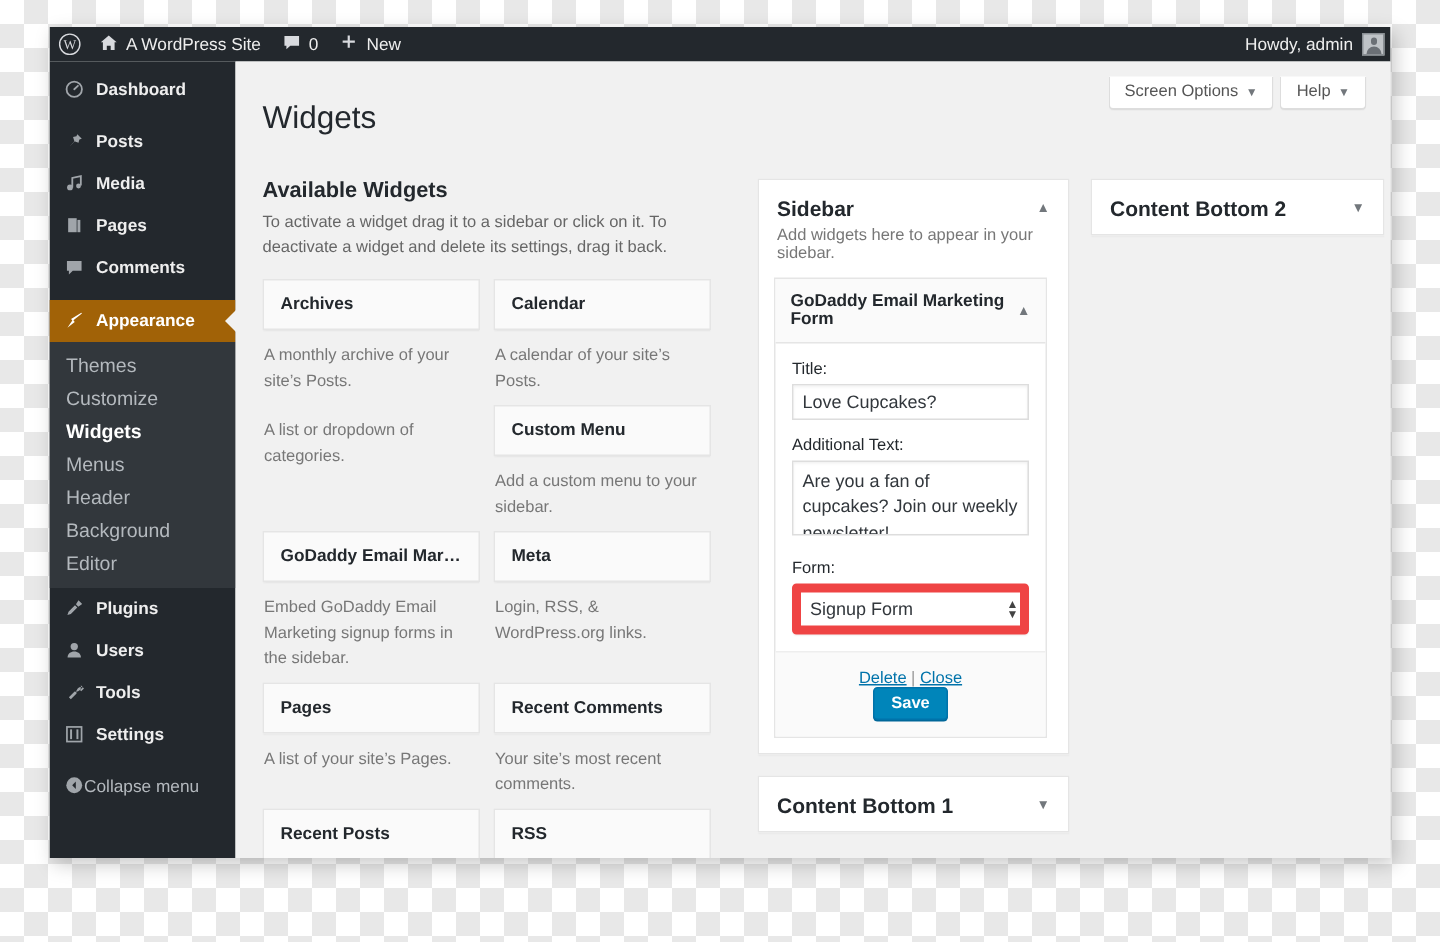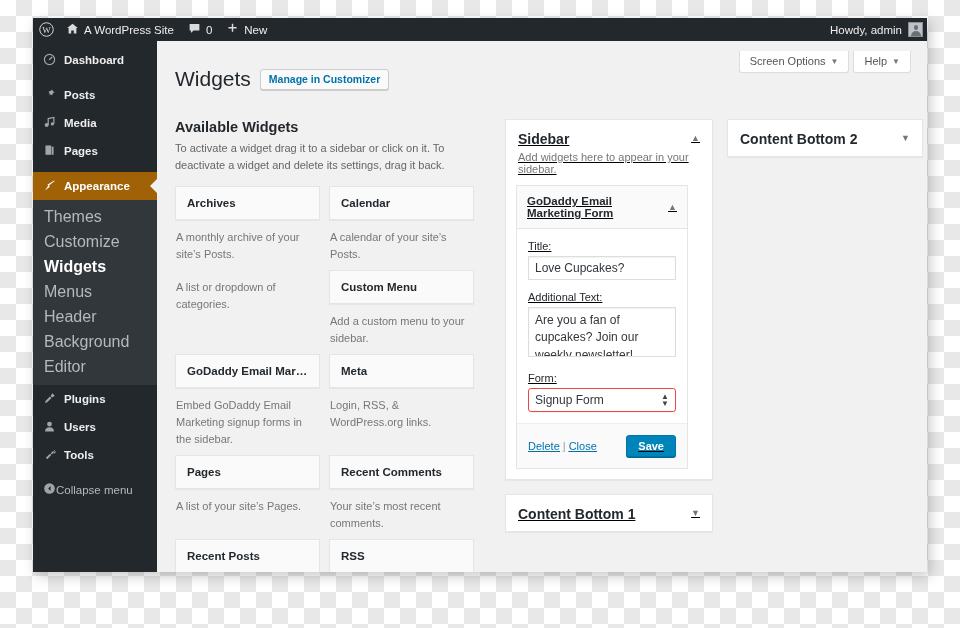--- a/index.html
+++ b/index.html
@@ -85,21 +85,21 @@
     position: absolute; right: -1px; top: 50%;
     margin-top: -8px;
     border-style: solid;
     border-width: 8px 8px 8px 0;
     border-color: transparent #f1f1f1 transparent transparent;
   }
   .menu-sep { height: 7px; }
   .submenu { background: #32373c; padding: 4px 0 6px 0; }
   .submenu-item {
     display: block; padding: 3.5px 9px 3.5px 11px;
-    color: #b4b9be; font-size: 16px;
+    color: #b4b9be; font-size: 13px;
   }
   .submenu-item.current { color: #ffffff; font-weight: bold; }
   .menu-collapse {
     display: flex; align-items: center; gap: 0;
     height: 28px; padding: 0 9px; color: #b4b9be;
   }
   .menu-collapse .mi { width: 14px; text-align: center; font-size: 12px; color: #a0a5aa; }
 
   
   .wp-content {
@@ -132,21 +132,21 @@
   .btn-customizer {
     background: #fafafa; border: 1px solid #ccc;
     border-radius: 3px; padding: 3.5px 8px;
     font-size: 10.5px; font-weight: bold; color: #0073aa;
     box-shadow: 0 1px 0 #ccc;
   }
 
   .widgets-layout { display: flex; gap: 30px; margin-top: 24px; }
   .col-available { width: 300px; min-width: 300px; }
   .col-sidebars { display: flex; gap: 14px; flex: 1; }
-  .col-s1 { width: 208px; min-width: 208px; text-decoration: underline; }
+  .col-s1 { width: 208px; min-width: 208px; }
   .col-s2 { width: 196px; min-width: 196px; }
 
   .avail-title { font-size: 14.5px; font-weight: bold; color: #23282d; margin-bottom: 5px; }
   .avail-desc { font-size: 11px; color: #666; line-height: 1.5; margin-bottom: 13px; max-width: 290px; }
 
   .widget-grid { display: flex; flex-wrap: wrap; column-gap: 9px; }
   .widget-cell { width: 145px; margin-bottom: 7px; }
   .widget-card {
     background: #fafafa; border: 1px solid #e5e5e5;
     padding: 10px 11px; font-size: 11.5px; font-weight: bold; color: #23282d;
@@ -164,21 +164,21 @@
     box-shadow: 0 1px 1px rgba(0,0,0,0.04);
     margin-bottom: 14px;
   }
   .wa-head {
     display: flex; align-items: flex-start; justify-content: space-between;
     padding: 11px 12px 9px 12px;
   }
   .wa-title { font-size: 14px; font-weight: bold; color: #23282d; }
   .wa-toggle { font-size: 9px; color: #72777c; line-height: 14px; padding-left: 6px; }
   .wa-desc { font-size: 11px; color: #777; padding: 0 12px 10px 12px; margin-top: -5px; }
-  .wa-body { padding: 0 24px 10px 10px; border-radius: 11px; }
+  .wa-body { padding: 0 14px 10px 10px; border-radius: 11px; }
 
   .widget-instance { border: 1px solid #e5e5e5; background: #fff; }
   .wi-head {
     display: flex; align-items: center; justify-content: space-between;
     background: #fafafa; border-bottom: 1px solid #e5e5e5;
     padding: 9px 10px; font-size: 11.5px; font-weight: bold; color: #23282d;
   }
   .wi-body { padding: 11px 11px 10px 11px; }
 
   .fld-label { display: block; font-size: 11px; color: #23282d; margin-bottom: 4px; }
@@ -192,33 +192,33 @@
   .fld-textarea {
     width: 100%; height: 50px; resize: none;
     border: 1px solid #ddd; background: #fff; padding: 4px 6px;
     font-family: "Liberation Sans", sans-serif; font-size: 12px; color: #32373c;
     line-height: 1.45;
     box-shadow: inset 0 1px 2px rgba(0,0,0,0.06);
   }
   .select-wrap { position: relative; }
   .fld-select {
     width: 100%; appearance: none; -webkit-appearance: none;
-    border: 1px solid #ef4444; background: #fff; border-radius: 3px;
+    border: 6px solid #ef4444; background: #fff; border-radius: 3px;
     padding: 4px 20px 4px 6px;
     font-family: "Liberation Sans", sans-serif; font-size: 12px; color: #32373c;
     box-shadow: 0 1px 1px rgba(0,0,0,0.05);
   }
   .select-arrows {
     position: absolute; right: 7px; top: 50%; transform: translateY(-50%);
     font-size: 8px; line-height: 7px; color: #444; text-align: center; pointer-events: none;
   }
   .wi-foot {
     display: flex; align-items: center; justify-content: space-between;
     padding: 11px 11px 11px 11px; border-top: 1px solid #eee;
-    background: #fafafa; margin: 0 -11px -10px -11px;
+    background: #fafafa; margin: 0 -11px -10px -11px; flex-direction: column;
   }
   .wi-links { font-size: 11px; color: #72777c; }
   .wi-links a { color: #0073aa; text-decoration: underline; }
   .wi-links .sep { padding: 0 3px; color: #999; }
   .btn-save {
     background: #0085ba; border: 1px solid #0073aa;
     border-radius: 3px; color: #fff; font-size: 11px; font-weight: bold;
     padding: 4px 11px; box-shadow: 0 1px 0 #006799;
   }
 </style>
@@ -302,20 +302,28 @@
       <div class="menu-top">
         <span class="mi">
           <svg width="13" height="13" viewBox="0 0 16 16">
               <rect x="3" y="1.8" width="7" height="11.5" fill="#a0a5aa"></rect>
               <rect x="10.6" y="3.2" width="2.4" height="10.1" fill="#a0a5aa"></rect>
             </svg>
         </span>
         <span>Pages</span>
       </div>
 
+      <div class="menu-top">
+        <span class="mi">
+          <svg width="13" height="13" viewBox="0 0 16 16">
+              <path d="M2 2.5h12v8H6.8L3.6 13.6V10.5H2z" fill="#a0a5aa"></path>
+            </svg>
+        </span>
+        <span>Comments</span>
+      </div>
       <div class="menu-sep"></div>
 
       <div class="menu-top current">
         <span class="mi">
           <svg width="13" height="13" viewBox="0 0 16 16">
               <path d="M13.8 1.9l.5.6-7 5.6 1.1 1.3-6 4.7 4-5.9-1-1.2z" fill="#ffffff"></path>
             </svg>
         </span>
         <span>Appearance</span>
       </div>
@@ -351,20 +359,30 @@
 
       <div class="menu-top">
         <span class="mi">
           <svg width="13" height="13" viewBox="0 0 16 16">
               <path d="M13.4 2.3a4 4 0 01-5.1 5.1L3.6 12.1l1.6 1.6 4.7-4.7a4 4 0 015.1-5.1l-2.3 2.3 1 1 2.3-2.3z" fill="#a0a5aa"></path>
             </svg>
         </span>
         <span>Tools</span>
       </div>
 
+      <div class="menu-top">
+        <span class="mi">
+          <svg width="13" height="13" viewBox="0 0 16 16">
+              <rect x="2" y="2" width="12" height="12" fill="none" stroke="#a0a5aa" stroke-width="1.4"></rect>
+              <rect x="4.6" y="4" width="1.6" height="8" fill="#a0a5aa"></rect>
+              <rect x="9.8" y="4" width="1.6" height="8" fill="#a0a5aa"></rect>
+            </svg>
+        </span>
+        <span>Settings</span>
+      </div>
       <div class="menu-sep"></div>
 
       <div class="menu-collapse">
         <span class="mi">
           <svg width="13" height="13" viewBox="0 0 16 16">
               <circle cx="8" cy="8" r="6.5" fill="#a0a5aa"></circle>
               <path d="M9.3 5L6.3 8l3 3z" fill="#23282d"></path>
             </svg>
         </span>
         <span>Collapse menu</span>
@@ -379,21 +397,20 @@
           <span class="caret-d">▼</span>
         </div>
         <div class="meta-tab">
           <span>Help</span>
           <span class="caret-d">▼</span>
         </div>
       </div>
 
       <div class="page-title-row">
         <h1 class="page-title">Widgets</h1>
-        <button class="btn-customizer">Manage in Customizer</button>
       </div>
 
       <div class="widgets-layout">
 
         <div class="col-available">
           <div class="avail-title">Available Widgets</div>
           <div class="avail-desc">To activate a widget drag it to a sidebar or click on it. To deactivate a widget and delete its settings, drag it back.</div>
 
           <div class="widget-grid">
             <div class="widget-cell">

